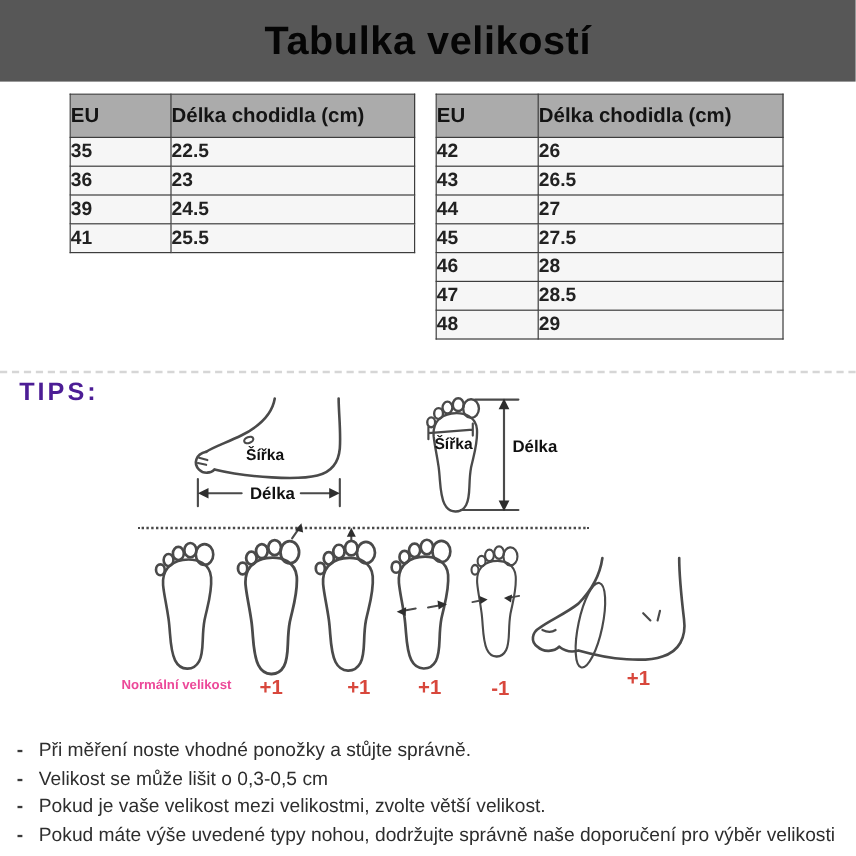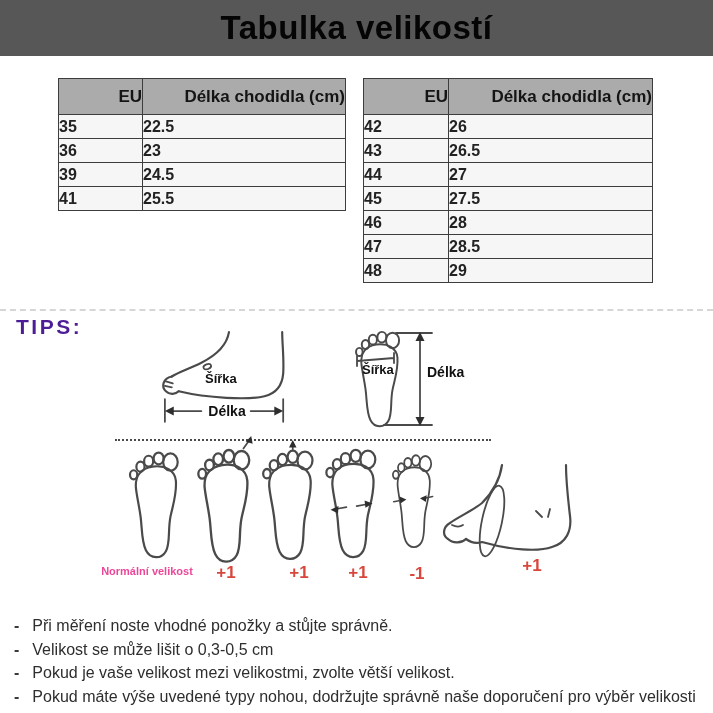--- a/index.html
+++ b/index.html
@@ -5,34 +5,34 @@
   * { margin:0; padding:0; box-sizing:border-box; }
   html,body { width:713px; height:713px; }
   body {
     position:relative;
     background:#ffffff;
     font-family:"Liberation Sans", sans-serif;
     overflow:hidden;
   }
   
   .banner {
-    position:absolute; left:0; top:0; width:713px; height:56px;
+    position:absolute; left:0; top:0; width:713px; height:68px;
     background:#575757;
     display:flex; align-items:center; justify-content:center;
   }
   .banner .title {
     font-size:33px; font-weight:bold; color:#050505; letter-spacing:0.5px;
   }
   
   table.size { position:absolute; border-collapse:collapse; table-layout:fixed; }
   #table-left  { left:58px;  top:78px; width:287px; }
   #table-right { left:363px; top:78px; width:289px; }
   table.size th {
     background:#ababab; height:36px; border:1px solid #3d3d3d;
-    font-size:17px; font-weight:bold; color:#141414; text-align:right;
+    font-size:17px; font-weight:bold; color:#141414; text-align:left;
   }
   table.size td {
     background:#f6f6f6; height:24px; border:1px solid #3d3d3d;
     font-size:16px; font-weight:bold; color:#222222; text-align:left;
   }
   
   .sep-dashed {
     position:absolute; left:0; top:309px; width:713px; height:0;
     border-top:2px dashed #d6d6d6;
   }

